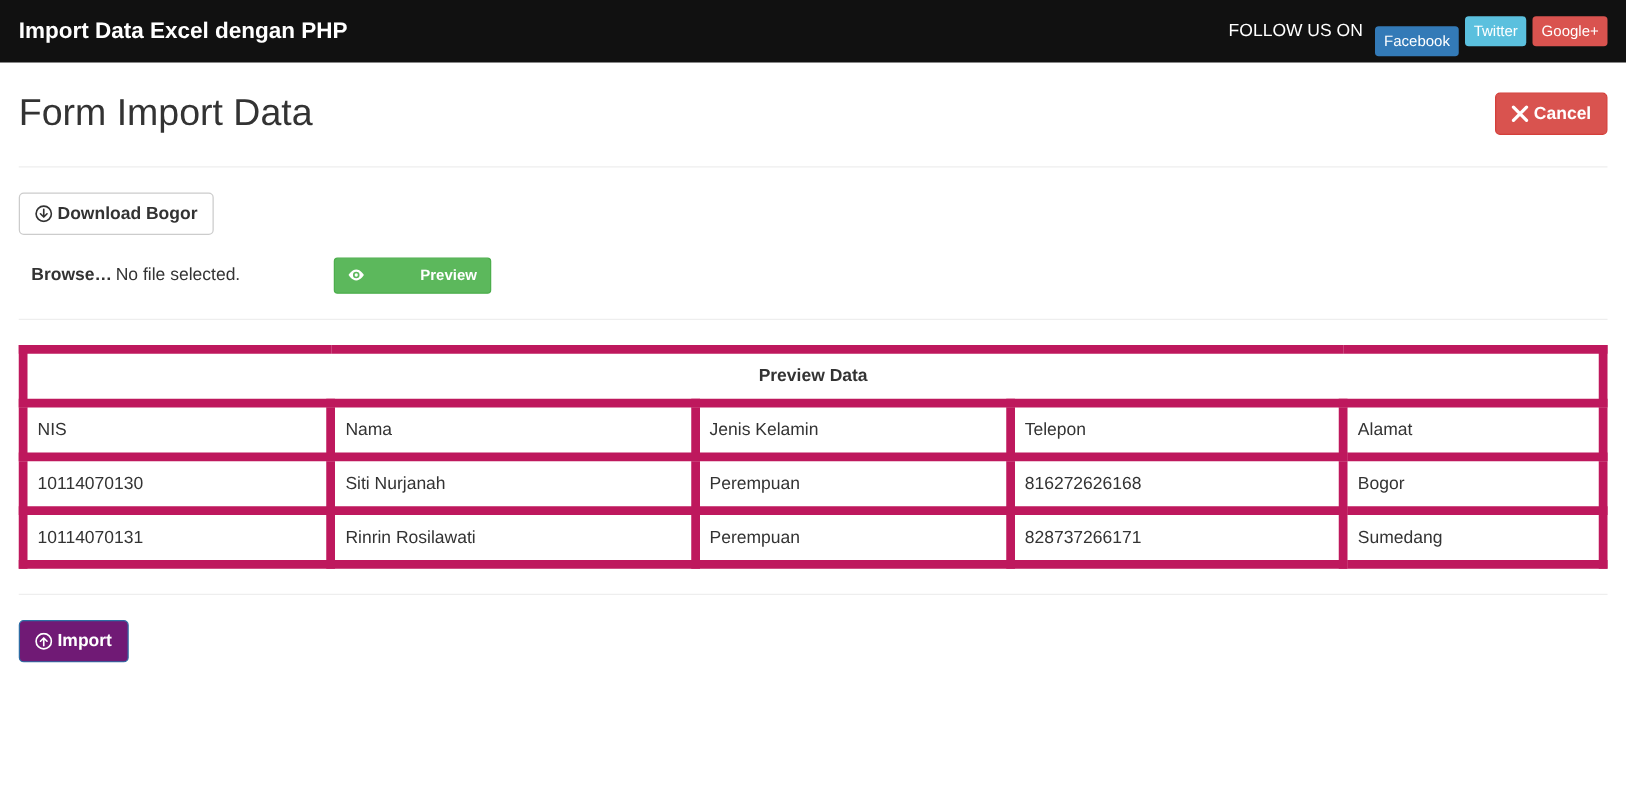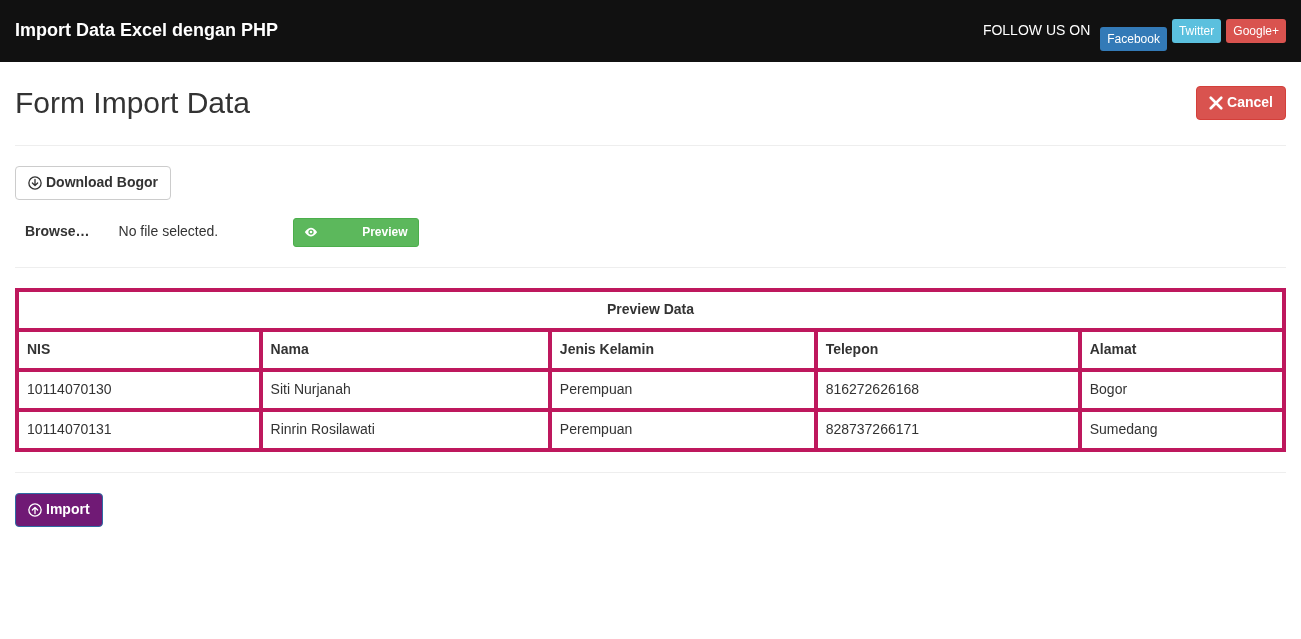--- a/index.html
+++ b/index.html
@@ -19,21 +19,21 @@
       border: none;
       min-height: 50px;
       padding: 0;
       margin-bottom: 20px;
     }
     .navbar-inner {
       display: flex;
       justify-content: space-between;
       align-items: center;
       padding: 0 15px;
-      height: 62px;
+      height: 50px;
     }
     .navbar-brand {
       color: #fff;
       font-size: 18px;
       font-weight: bold;
       text-decoration: none;
       padding: 15px 0;
     }
     .navbar-right {
       display: flex;
@@ -128,45 +128,45 @@
     .form-row {
       display: flex;
       align-items: center;
       gap: 25px;
       margin: 18px 0;
       padding-left: 10px;
     }
     .file-input-wrap {
       display: flex;
       align-items: center;
-      gap: 29px;
+      gap: 3px;
     }
     .browse-label {
       font-weight: bold;
       cursor: pointer;
       font-size: 14px;
     }
     .file-status {
       color: #333;
       font-size: 14px;
     }
     .table {
       width: 100%;
       border-collapse: collapse;
       border: 1px solid #ddd;
       margin-bottom: 20px;
     }
     .table th, .table td {
       padding: 8px;
       text-align: left;
-      border: 4px solid #be185d;
+      border: 7px solid #be185d;
       vertical-align: top;
     }
     .table th {
-      font-weight: bold;
+      font-weight: normal;
     }
     .table .caption-row th {
       text-align: center;
       font-weight: bold;
     }
     .icon {
       display: inline-block;
       width: 14px;
       height: 14px;
       vertical-align: middle;

